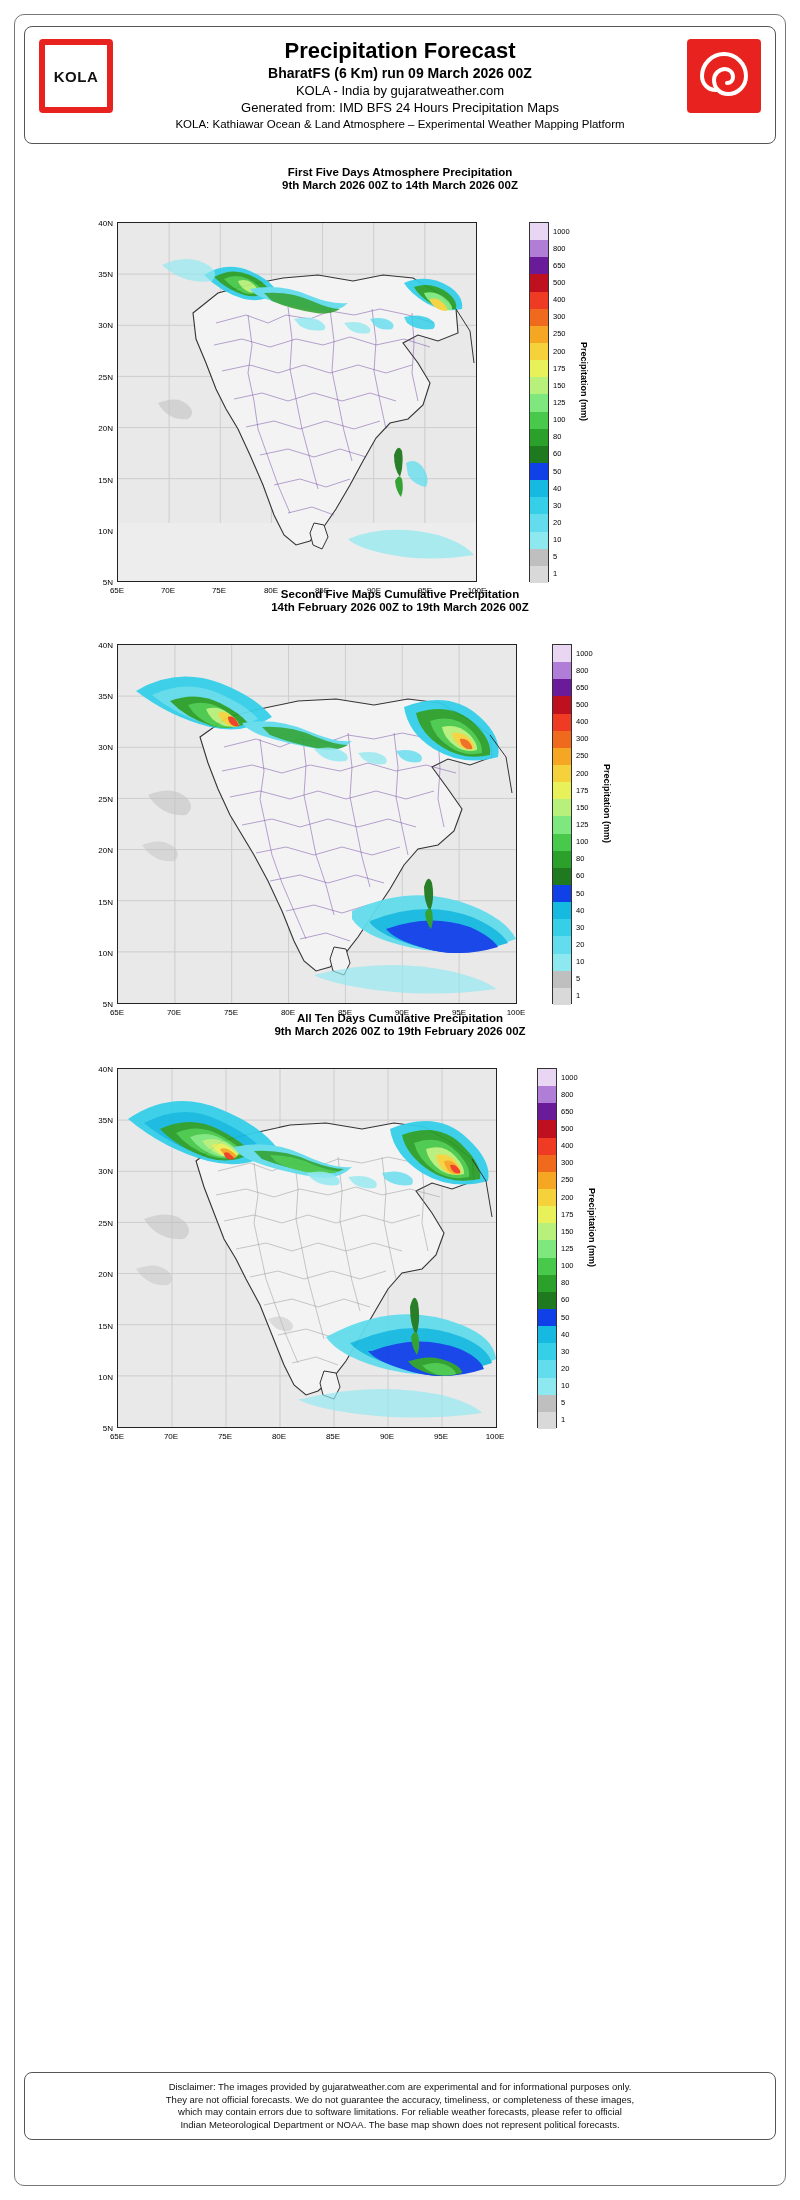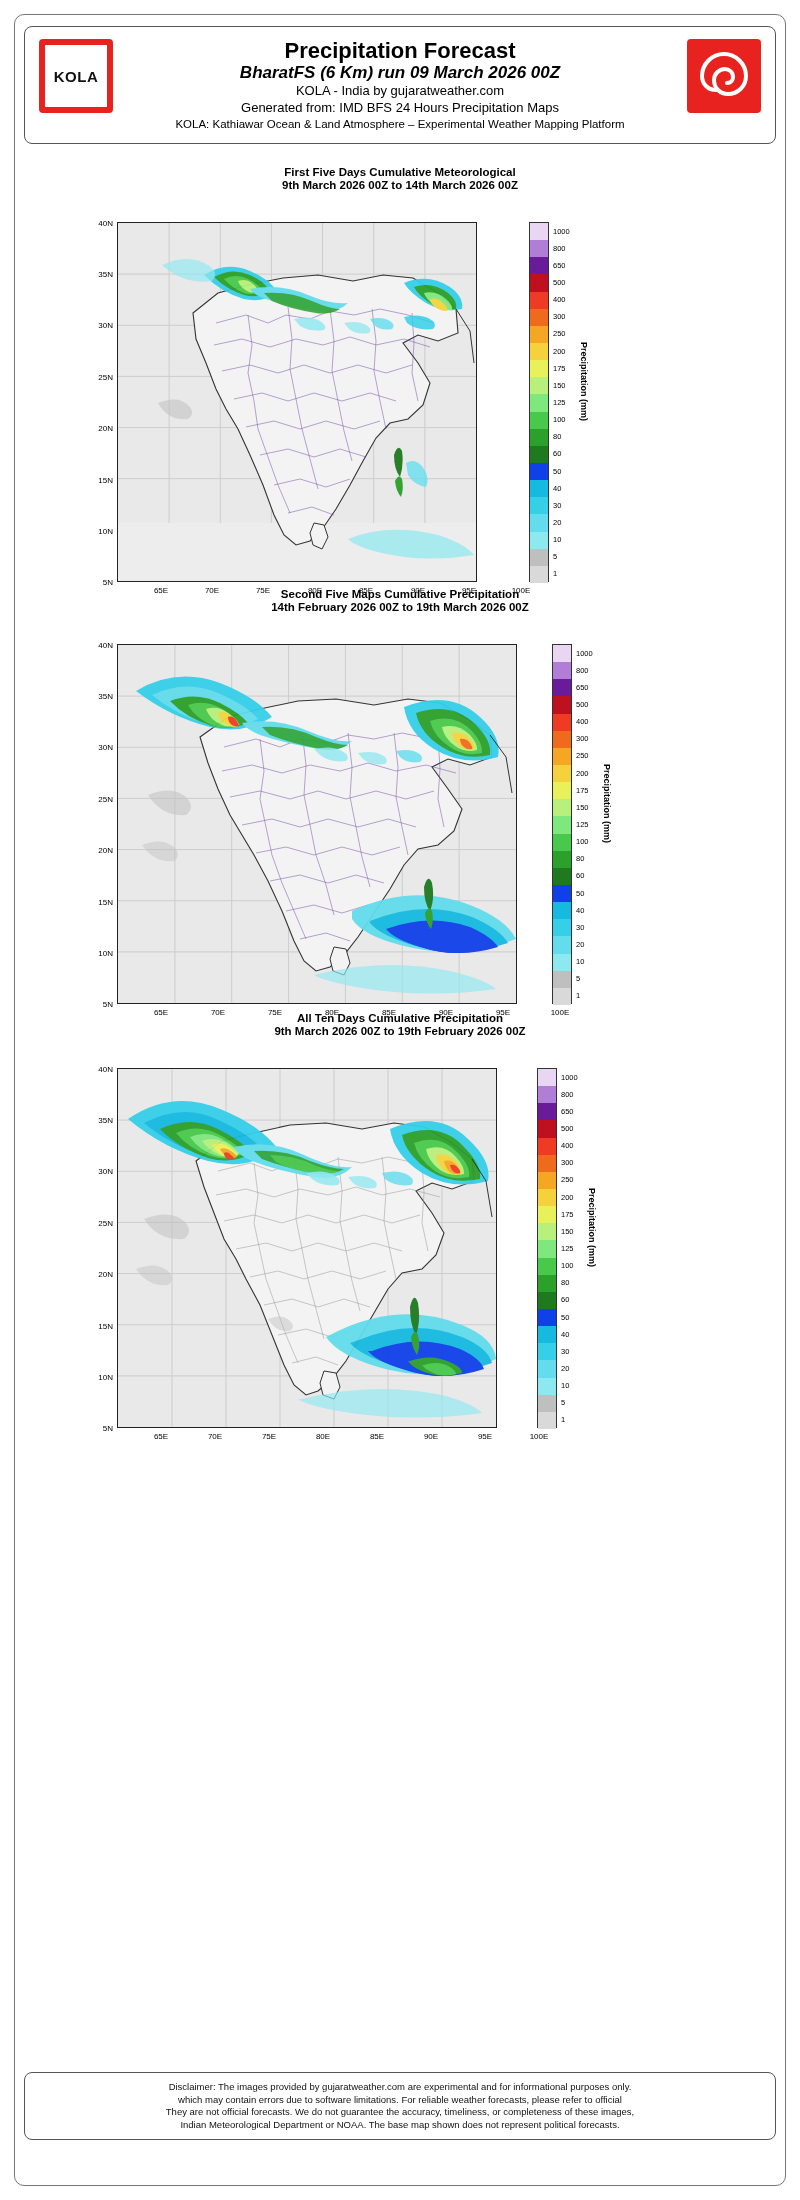--- a/index.html
+++ b/index.html
@@ -89,24 +89,23 @@
     font-weight: bold;
     line-height: 26px;
     margin-top: 3px;
   }
   .t-sub1 {
     font-size: 13px;
     font-weight: bold;
     line-height: 16px;
   }
   .t-sub2 {
-    font-size: 17px;
+    font-size: 14px;
     font-weight: bold;
     line-height: 18px;
-    font-style: italic;
   }
   .t-sub3 {
     font-size: 13px;
     line-height: 17px;
   }
   .t-sub4 {
     font-size: 13px;
     line-height: 17px;
   }
   .t-sub5 {
@@ -136,21 +135,20 @@
     background: #e9e9e9;
     box-sizing: border-box;
     overflow: hidden;
   }
 
   .tick-x {
     position: absolute;
     font-size: 8px;
     transform: translateX(-50%);
     color: #000;
-    margin-left: 44px;
   }
   .tick-y {
     position: absolute;
     font-size: 8px;
     transform: translateY(-50%);
     text-align: right;
     color: #000;
   }
 
   
@@ -226,21 +224,21 @@
     <div class="title-block">
       <div class="t-main">Precipitation Forecast</div>
       <div class="t-sub2">BharatFS (6 Km) run 09 March 2026 00Z</div>
       <div class="t-sub3">KOLA - India by gujaratweather.com</div>
       <div class="t-sub4">Generated from: IMD BFS 24 Hours Precipitation Maps</div>
       <div class="t-sub5">KOLA: Kathiawar Ocean &amp; Land Atmosphere – Experimental Weather Mapping Platform</div>
     </div>
   </div>
 
   <div class="panel" style="top:166px;">
-    <div class="panel-title">First Five Days Cumulative Meteorological</div>
+    <div class="panel-title">First Five Days Atmosphere Precipitation</div>
     <div class="panel-title">9th March 2026 00Z to 14th March 2026 00Z</div>
 
     <div class="map-area" style="height:400px;">
 
       <div class="plot" style="left:93px; top:30px; width:360px; height:360px;">
         <svg class="map-svg" width="358" height="358" viewBox="0 0 358 358" aria-hidden="true">
 
           <g stroke="#cdcdcd" stroke-width="1">
             <line x1="51.1" y1="0" x2="51.1" y2="358"></line>
               <line x1="102.3" y1="0" x2="102.3" y2="358"></line>
@@ -682,17 +680,17 @@
           <div class="cbar-lab" style="top: 60px;">500</div>
           <div class="cbar-lab" style="top: 42.8571px;">650</div>
           <div class="cbar-lab" style="top: 25.7143px;">800</div>
           <div class="cbar-lab" style="top: 8.57143px;">1000</div>
         </div>
     </div>
   </div>
 
   <div class="footer" style="top:2072px; height:68px;">
     <p>Disclaimer: The images provided by gujaratweather.com are experimental and for informational purposes only.</p>
+    <p>They are not official forecasts. We do not guarantee the accuracy, timeliness, or completeness of these images,</p>
     <p>which may contain errors due to software limitations. For reliable weather forecasts, please refer to official</p>
-    <p>They are not official forecasts. We do not guarantee the accuracy, timeliness, or completeness of these images,</p>
     <p>Indian Meteorological Department or NOAA. The base map shown does not represent political forecasts.</p>
   </div>
 </div>
 
 </body></html>

